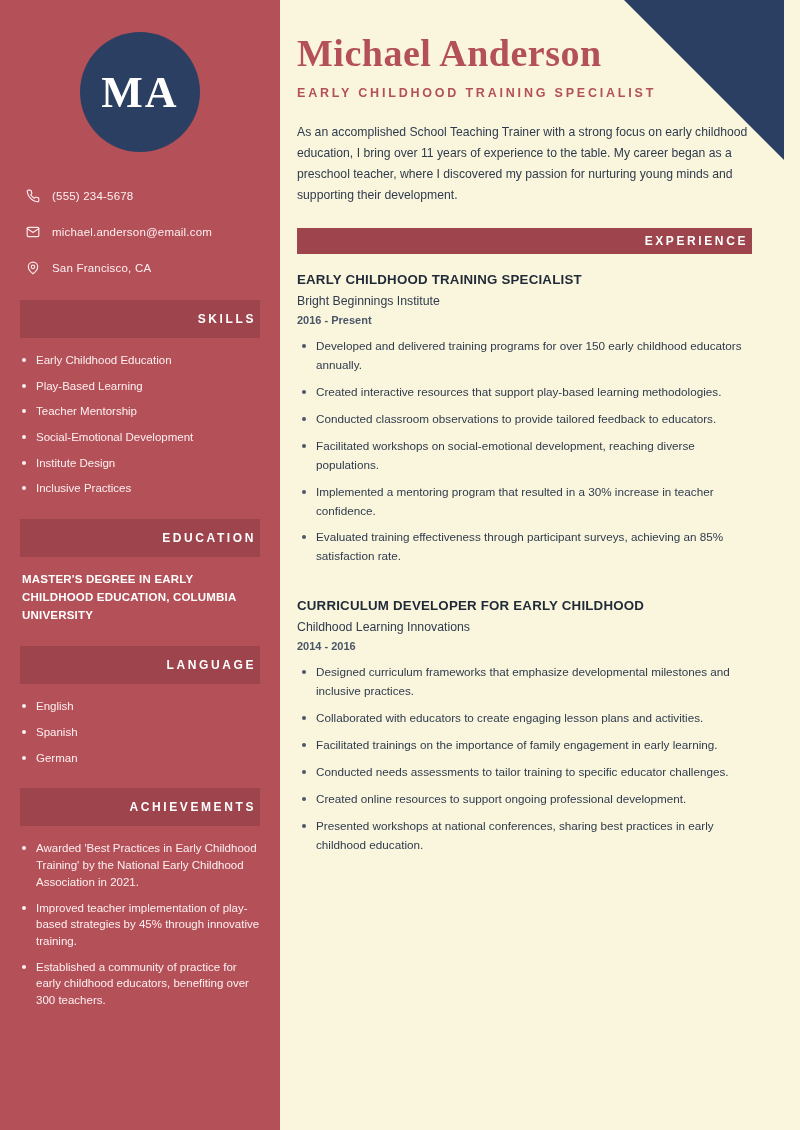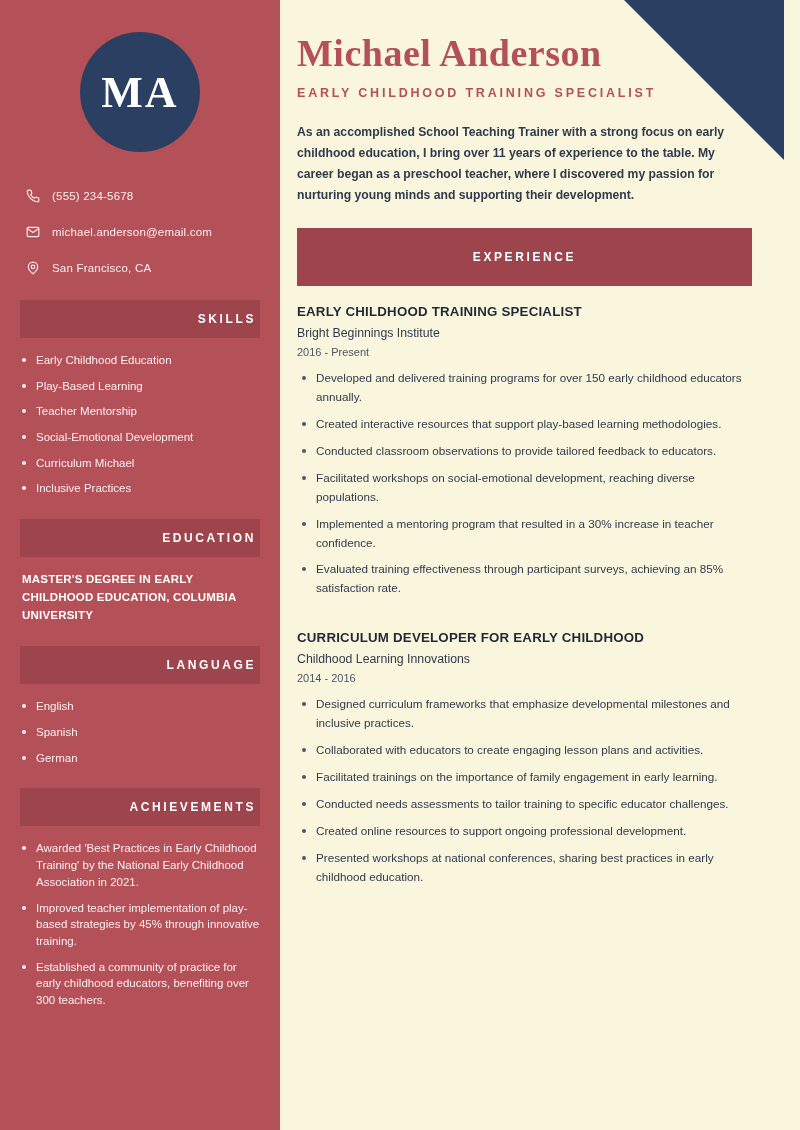--- a/index.html
+++ b/index.html
@@ -152,48 +152,48 @@
     font-size: 12.5px;
     font-weight: bold;
     letter-spacing: 2.8px;
   }
   .summary {
     margin-top: 22px;
     color: #2f3b4d;
     font-size: 12.2px;
     line-height: 1.72;
     max-width: 460px;
-    font-weight: bold;
   }
   .main-heading {
     background: #9d444c;
     color: #ffffff;
-    text-align: center;
+    text-align: right;
     font-size: 12px;
     font-weight: bold;
     letter-spacing: 2.6px;
-    padding: 22px 4px;
+    padding: 6px 4px;
     margin-top: 22px;
     margin-bottom: 18px;
   }
   .job-role {
     color: #1f2937;
     font-size: 13.3px;
     font-weight: bold;
     letter-spacing: 0.2px;
   }
   .job-company {
     color: #2f3b4d;
     font-size: 12.3px;
     margin-top: 7px;
   }
   .job-dates {
     color: #4a5568;
     font-size: 11px;
     margin-top: 6px;
+    font-weight: bold;
   }
   .job-bullets {
     margin: 11px 0 0 0;
     padding: 0;
     list-style: none;
   }
   .job-bullets li {
     position: relative;
     color: #2f3b4d;
     font-size: 11.7px;
@@ -257,21 +257,21 @@
 
 
     </div>
 
     <div class="side-heading">SKILLS</div>
     <ul class="bullet-list">
       <li class="bullet-item">Early Childhood Education</li>
       <li class="bullet-item">Play-Based Learning</li>
       <li class="bullet-item">Teacher Mentorship</li>
       <li class="bullet-item">Social-Emotional Development</li>
-      <li class="bullet-item">Curriculum Michael</li>
+      <li class="bullet-item">Institute Design</li>
       <li class="bullet-item">Inclusive Practices</li>
     </ul>
 
     <div class="side-heading">EDUCATION</div>
     <div class="edu-block">MASTER'S DEGREE IN EARLY CHILDHOOD EDUCATION, COLUMBIA UNIVERSITY</div>
 
     <div class="side-heading">LANGUAGE</div>
     <ul class="bullet-list">
       <li class="bullet-item">English</li>
       <li class="bullet-item">Spanish</li>

